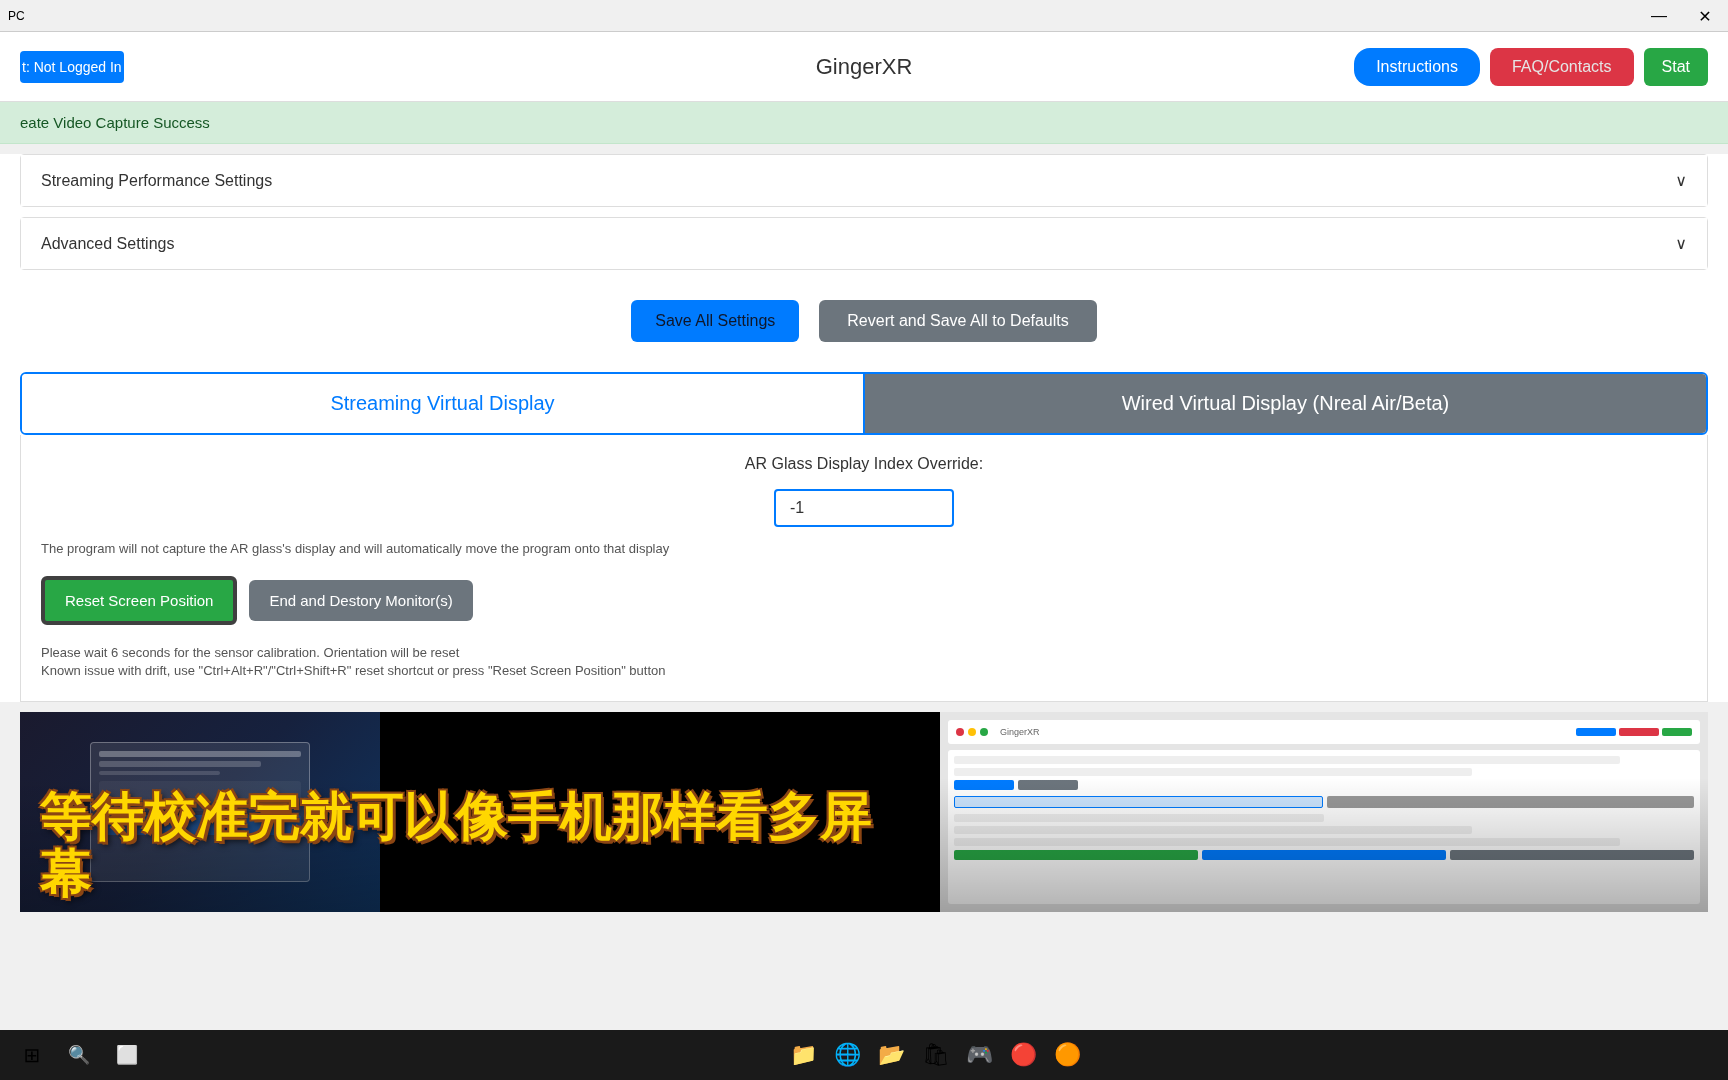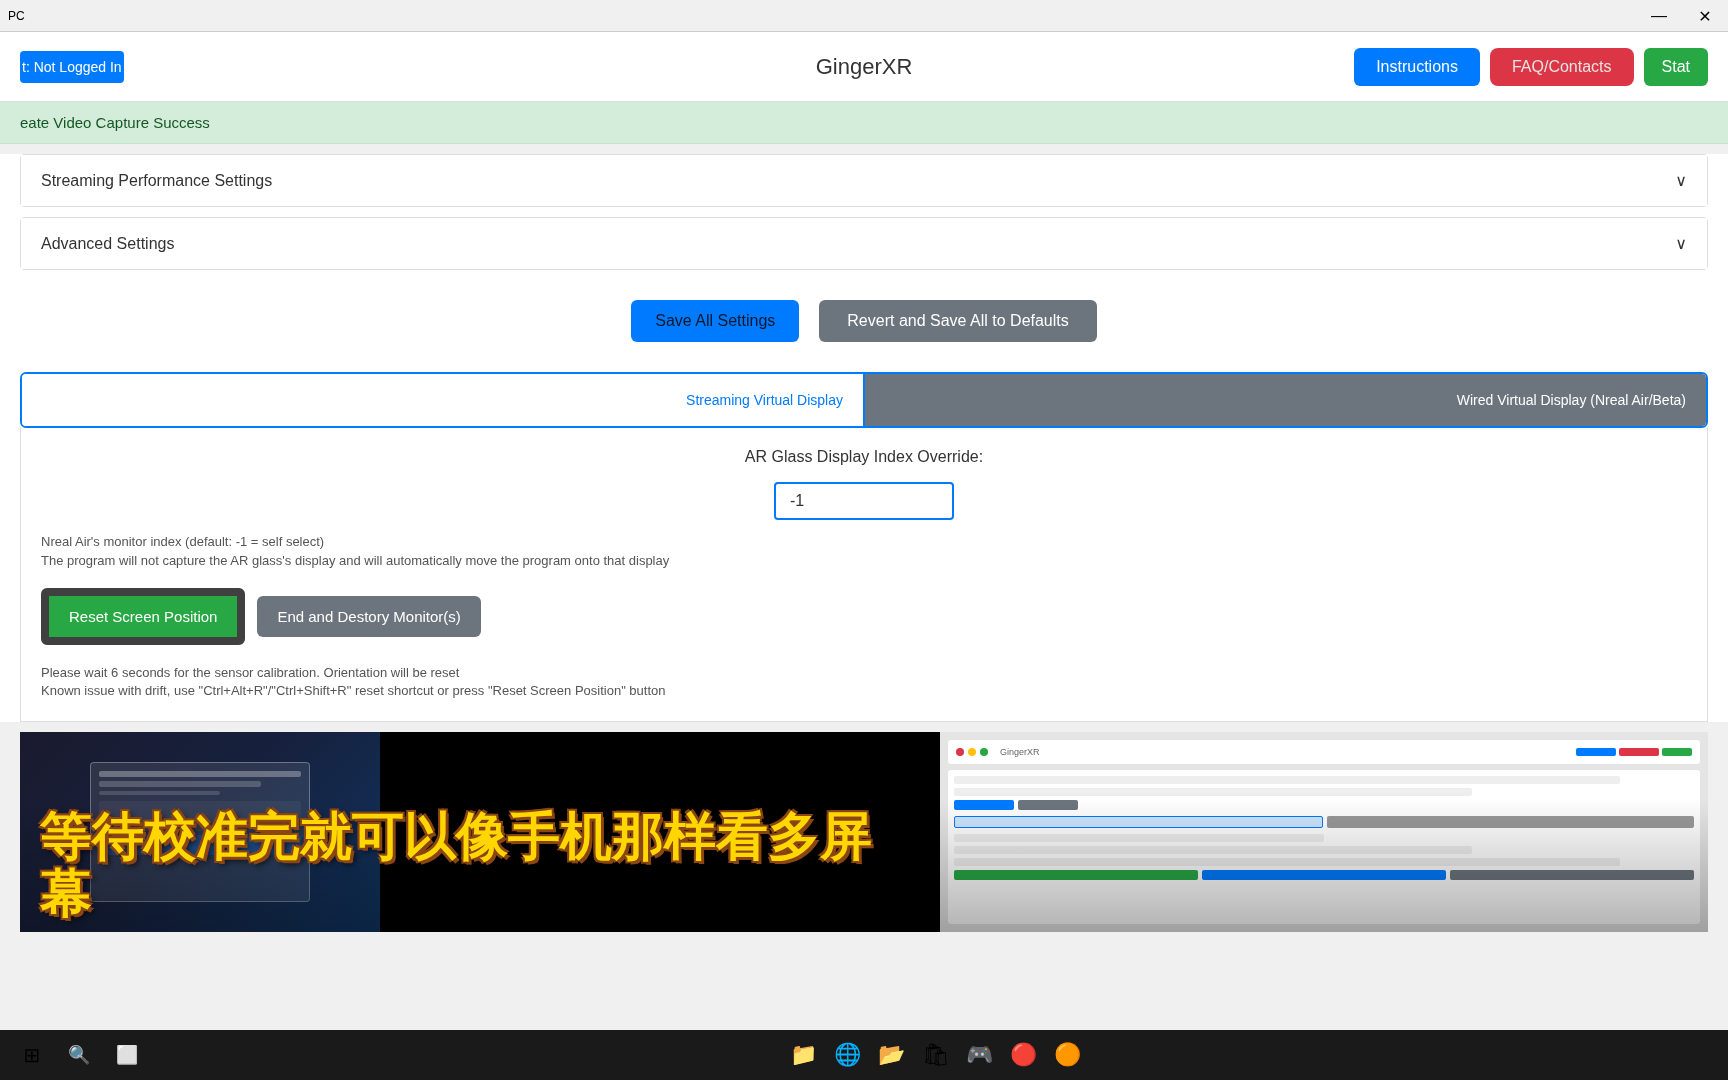--- a/index.html
+++ b/index.html
@@ -74,21 +74,21 @@
     .nav-right {
       margin-left: auto;
       display: flex;
       gap: 10px;
       align-items: center;
     }
     .instructions-btn {
       background: #007bff;
       color: white;
       border: none;
-      border-radius: 6px;
+      border-radius: 16px;
       padding: 10px 22px;
       font-size: 16px;
       cursor: pointer;
     }
     .faq-btn {
       background: #dc3545;
       color: #e5e5e5;
       border: none;
       border-radius: 8px;
       padding: 10px 22px;
@@ -176,23 +176,23 @@
     .tabs-container {
       display: flex;
       margin: 10px 20px 0 20px;
       border: 2px solid #007bff;
       border-radius: 6px;
       overflow: hidden;
     }
     .tab {
       flex: 1;
       padding: 18px 20px;
-      text-align: right;
-      cursor: pointer;
-      font-size: 14px;
+      text-align: center;
+      cursor: pointer;
+      font-size: 20px;
       font-weight: 500;
     }
     .tab-active {
       background: #fff;
       color: #007bff;
       border-right: 2px solid #007bff;
     }
     .tab-inactive {
       background: #6c757d;
       color: #fff;
@@ -235,21 +235,21 @@
 
     .action-buttons {
       display: flex;
       gap: 12px;
       margin: 20px 0;
       align-items: center;
     }
     .reset-pos-btn {
       background: #28a745;
       color: white;
-      border: 8px solid #404040;
+      border: 4px solid #404040;
       border-radius: 6px;
       padding: 12px 20px;
       font-size: 15px;
       cursor: pointer;
     }
     .start-wired-btn {
       background: #007bff;
       color: white;
       border: none;
       border-radius: 6px;
@@ -509,21 +509,20 @@
     </div>
   </div>
 
   <div class="tab-content">
 
     <div class="ar-glass-row">
       <label class="ar-glass-label">AR Glass Display Index Override:</label>
       <input type="text" class="ar-glass-input" value="-1" style="">
     </div>
 
-    <p class="hint-text">Nreal Air's monitor index (default: -1 = self select)</p>
     <p class="hint-text">The program will not capture the AR glass's display and will automatically move the program onto that display</p>
 
     <div class="action-buttons">
       <button class="reset-pos-btn">Reset Screen Position</button>
       <button class="end-destroy-btn">End and Destory Monitor(s)</button>
     </div>
 
     <p class="info-text">Please wait 6 seconds for the sensor calibration. Orientation will be reset</p>
     <p class="info-text">Known issue with drift, use "Ctrl+Alt+R"/"Ctrl+Shift+R" reset shortcut or press "Reset Screen Position" button</p>
 

